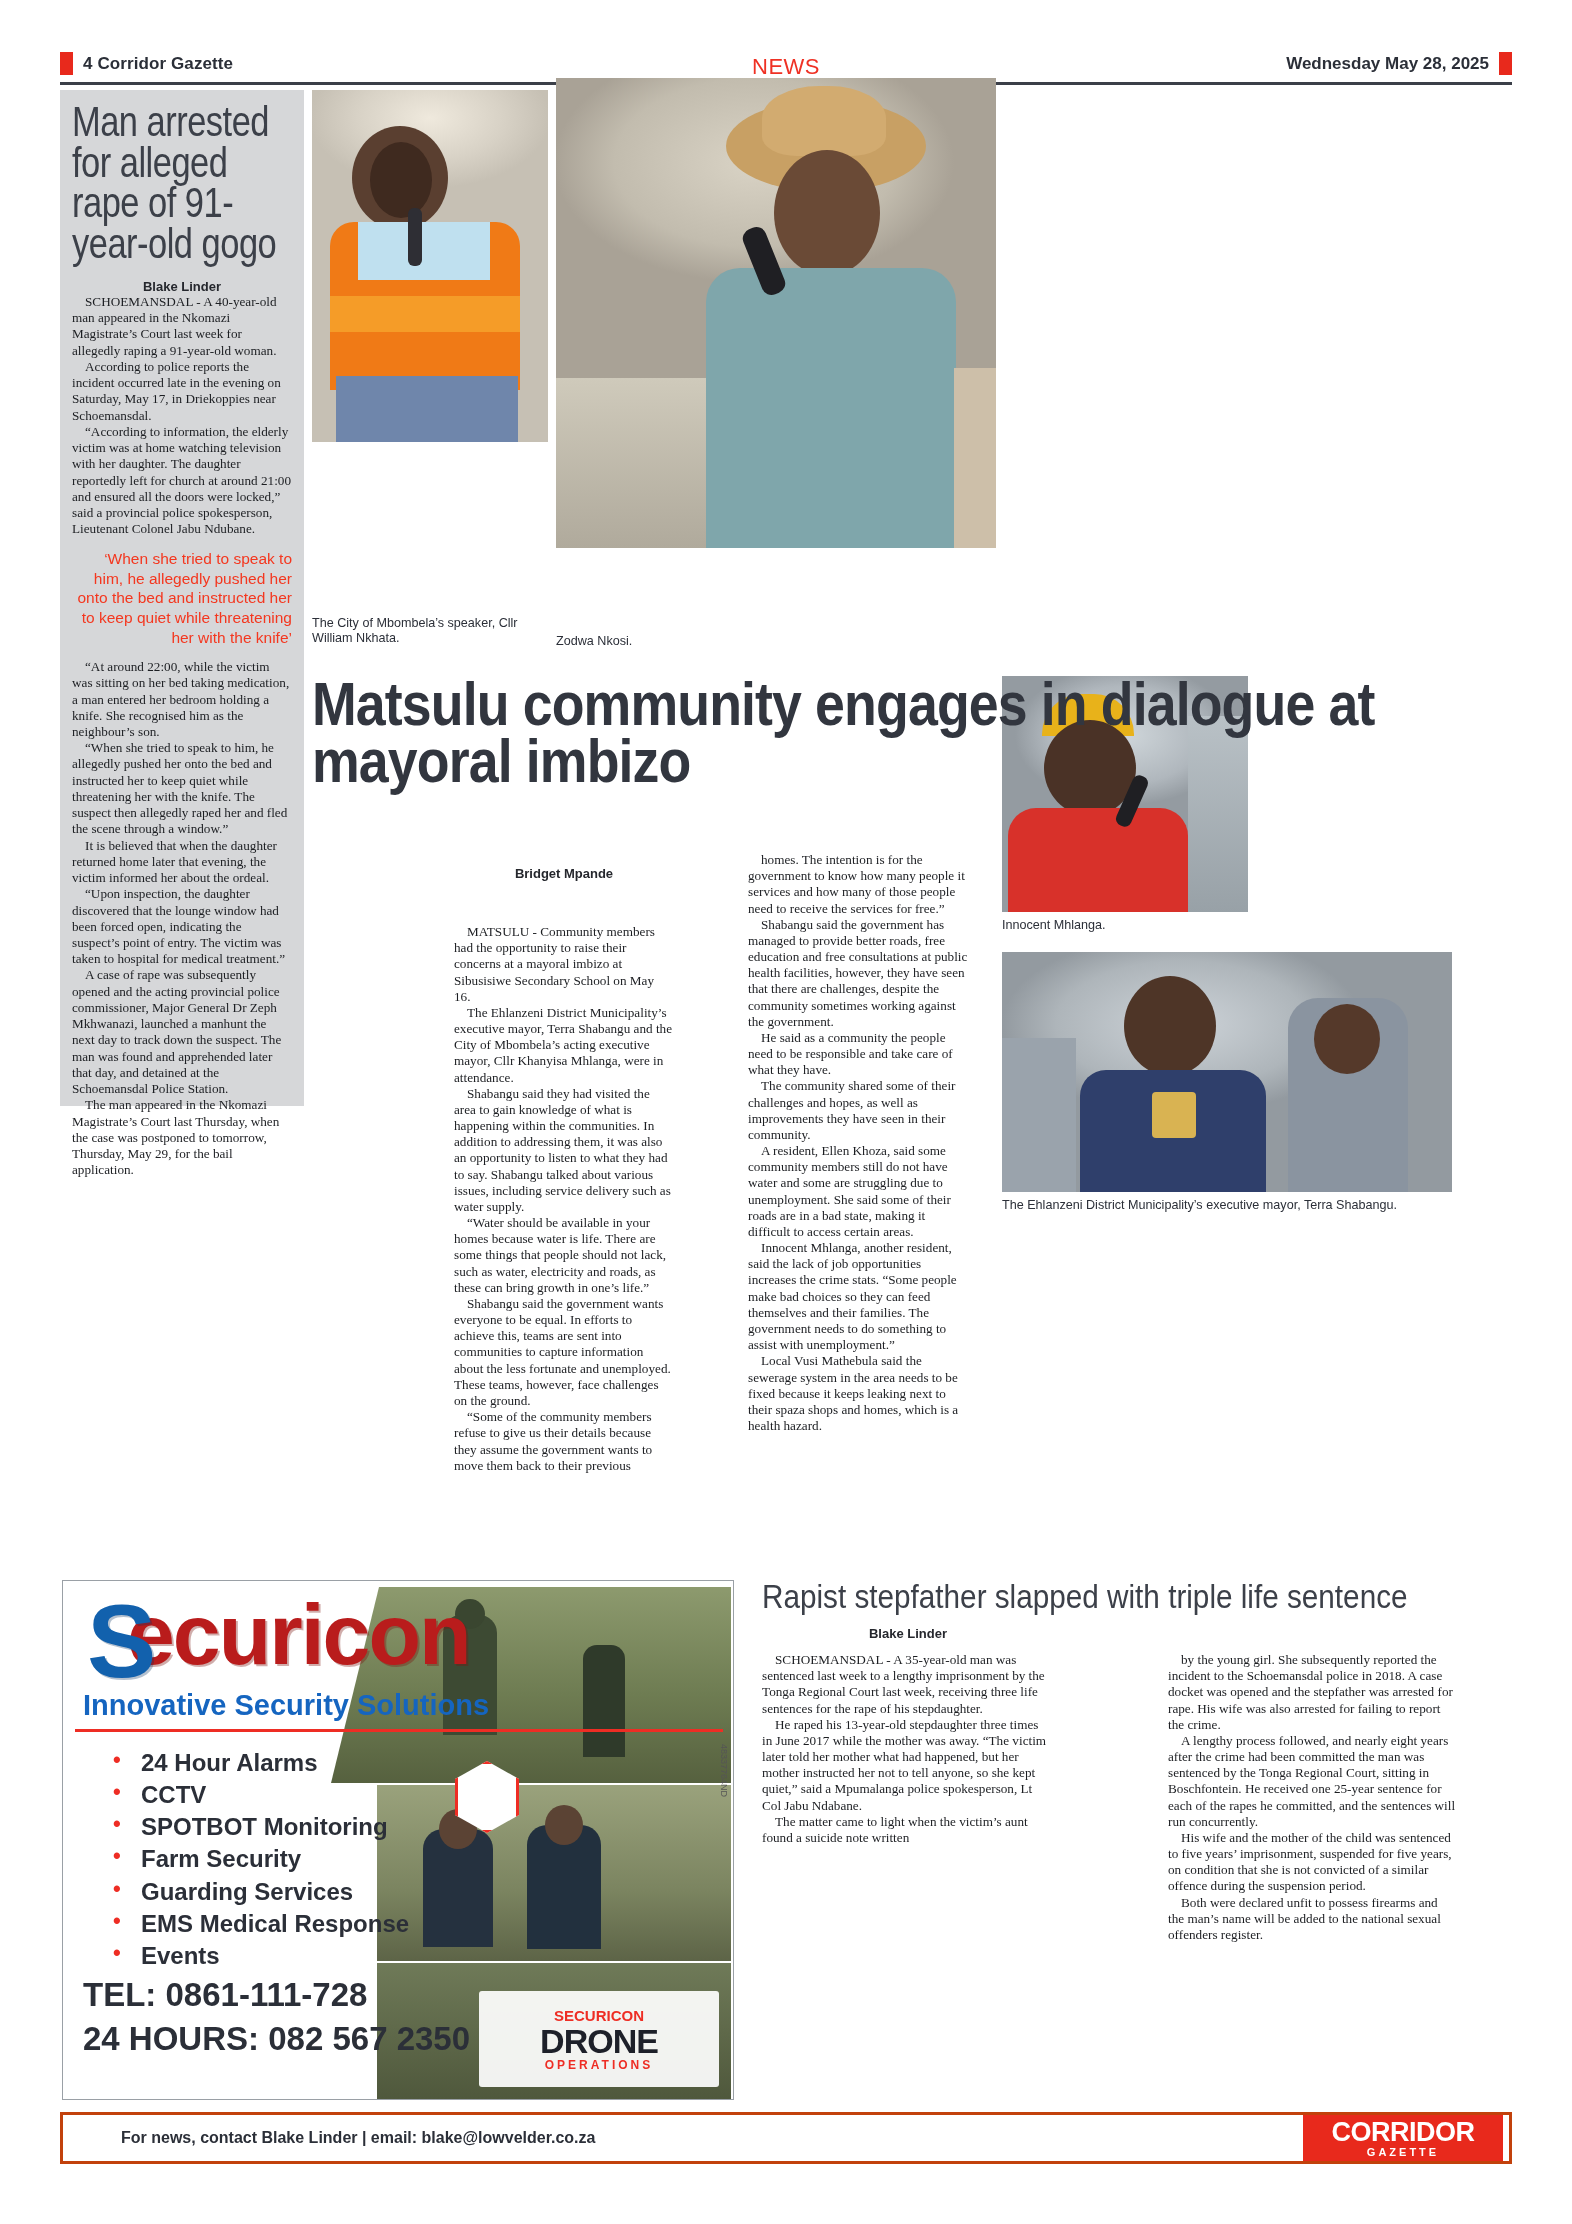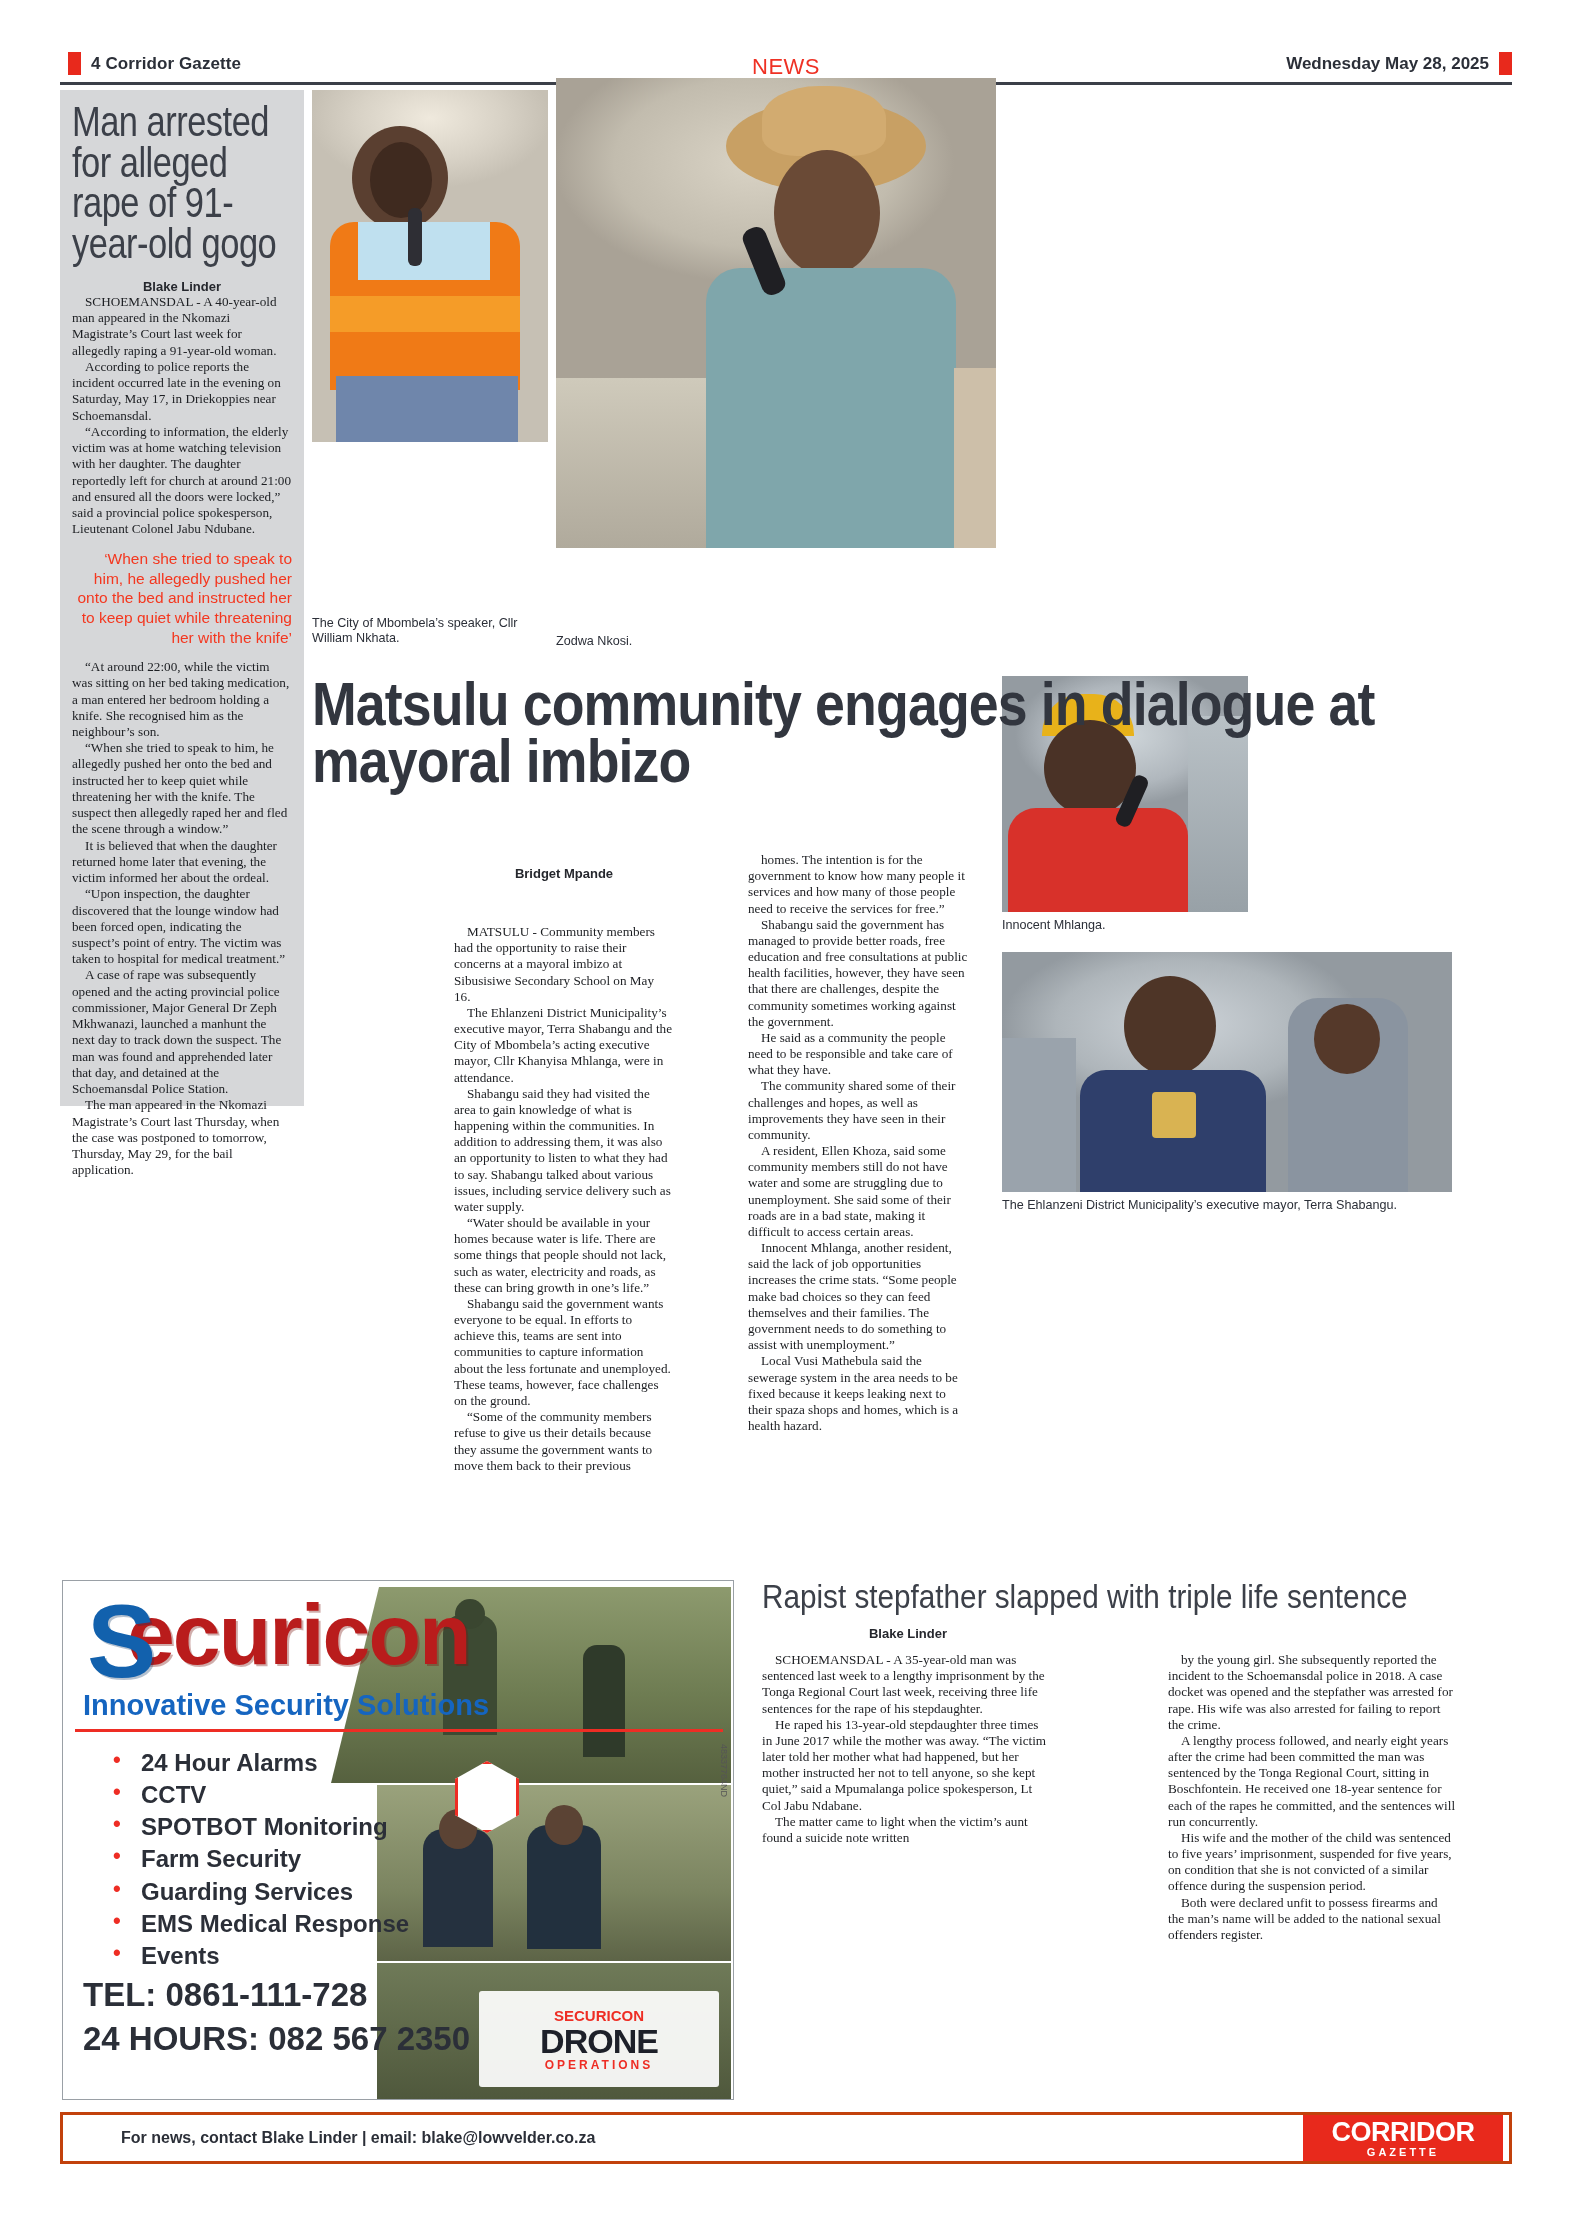--- a/index.html
+++ b/index.html
@@ -9,21 +9,21 @@
     font-family:"Liberation Serif", serif;
     position:relative;
     overflow:hidden;
   }
   .page { position:absolute; left:0; top:0; width:1572px; height:2224px; }
 
   
   .masthead {
     position:absolute; left:60px; top:52px; width:1452px; height:32px;
   }
-  .mast-left { position:absolute; left:8px; top:0; display:flex; align-items:center; gap:10px; }
+  .mast-left { position:absolute; left:0; top:0; display:flex; align-items:center; gap:10px; }
   .mast-sq { width:13px; height:23px; background:#e8291c; display:block; }
   .mast-left-text {
     font-family:"Liberation Sans", sans-serif; font-weight:bold;
     font-size:17px; color:#2b2f38; letter-spacing:.1px;
   }
   .mast-center {
     position:absolute; left:0; right:0; top:2px; text-align:center;
     font-family:"Liberation Sans", sans-serif; font-weight:normal;
     font-size:22px; color:#ef3124; letter-spacing:.5px;
   }
@@ -386,21 +386,21 @@
   <div class="br-byline">Blake Linder</div>
 
   <div class="brcol" style="left:762px; top:1652px; width:288px;">
     <p>SCHOEMANSDAL - A 35-year-old man was sentenced last week to a lengthy imprisonment by the Tonga Regional Court last week, receiving three life sentences for the rape of his stepdaughter.</p>
     <p>He raped his 13-year-old stepdaughter three times in June 2017 while the mother was away. “The victim later told her mother what had happened, but her mother instructed her not to tell anyone, so she kept quiet,” said a Mpumalanga police spokesperson, Lt Col Jabu Ndabane.</p>
     <p>The matter came to light when the victim’s aunt found a suicide note written</p>
   </div>
 
   <div class="brcol" style="left:1168px; top:1652px; width:288px;">
     <p>by the young girl. She subsequently reported the incident to the Schoemansdal police in 2018. A case docket was opened and the stepfather was arrested for rape. His wife was also arrested for failing to report the crime.</p>
-    <p>A lengthy process followed, and nearly eight years after the crime had been committed the man was sentenced by the Tonga Regional Court, sitting in Boschfontein. He received one 18-year sentence for each of the rapes he committed, and the sentences will run concurrently.</p>
+    <p>A lengthy process followed, and nearly eight years after the crime had been committed the man was sentenced by the Tonga Regional Court, sitting in Boschfontein. He received one 25-year sentence for each of the rapes he committed, and the sentences will run concurrently.</p>
     <p>His wife and the mother of the child was sentenced to five years’ imprisonment, suspended for five years, on condition that she is not convicted of a similar offence during the suspension period.</p>
     <p>Both were declared unfit to possess firearms and the man’s name will be added to the national sexual offenders register.</p>
   </div>
 
   <div class="footer">
     <div class="footer-inner">
       <span class="footer-text">For news, contact Blake Linder | email: blake@lowvelder.co.za</span>
       <div class="footer-logo">
         <span class="footer-logo-main">CORRIDOR</span>
         <span class="footer-logo-sub">GAZETTE</span>

